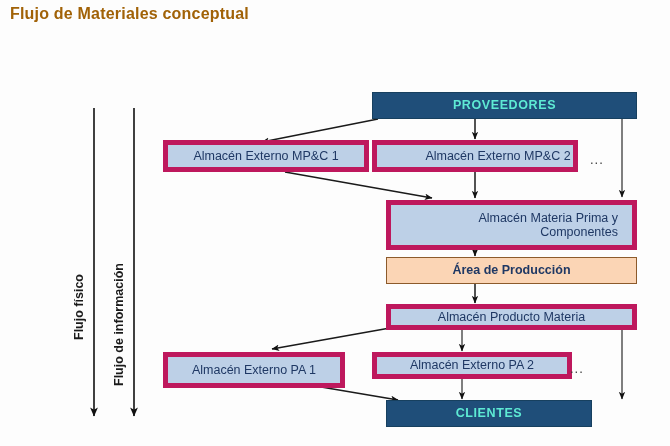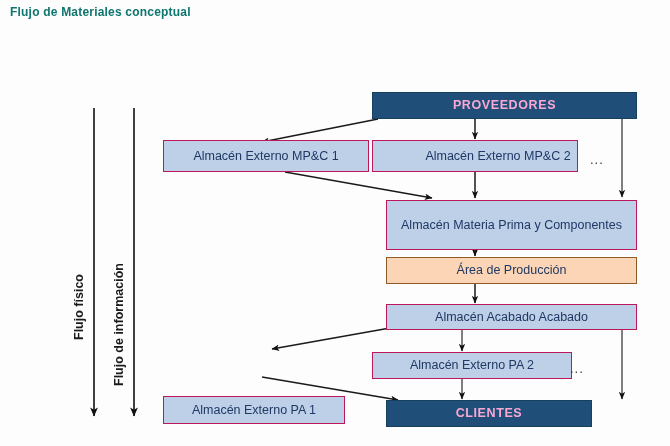--- a/index.html
+++ b/index.html
@@ -13,23 +13,23 @@
     position: relative;
     overflow: hidden;
     font-family: "Liberation Sans", sans-serif;
     background: #fdfdfd;
   }
 
   #page-title {
     position: absolute;
     left: 10px;
     top: 5px;
-    font-size: 12px;
+    font-size: 16px;
     font-weight: bold;
-    color: #0f766e;
+    color: #a16207;
     letter-spacing: 0.2px;
   }
 
   
   #connectors {
     position: absolute;
     left: 0;
     top: 0;
     width: 670px;
     height: 446px;
@@ -43,29 +43,29 @@
     display: flex;
     align-items: center;
     justify-content: center;
     text-align: center;
     line-height: 1.15;
   }
 
   .band {
     background: #1f4e79;
     border: 1px solid #17405f;
-    color: #f9a8d4;
+    color: #5eead4;
     font-weight: bold;
     font-size: 12.5px;
     letter-spacing: 0.6px;
   }
 
   .store {
     background: #bdd0e7;
-    border: 1px solid #be185d;
+    border: 5px solid #be185d;
     color: #1f3864;
     font-size: 12.5px;
   }
 
   .production {
     background: #fbd5b5;
     border: 1px solid #8c5a2b;
     color: #1f3864;
     font-size: 12.5px;
   }
@@ -165,25 +165,25 @@
 <div class="flow-label" style="left: 126px; top: 372px;">Flujo de información</div>
 
 <div class="node band" style="left: 372px; top: 92px; width: 265px; height: 27px;">PROVEEDORES</div>
 
 <div class="node store" style="left: 163px; top: 140px; width: 206px; height: 32px;">Almacén Externo  MP&amp;C 1</div>
 
 <div class="node store" style="left: 372px; top: 140px; width: 206px; height: 32px; padding-left: 46px;">Almacén Externo  MP&amp;C 2</div>
 
 <div class="ellipsis" style="left: 590px; top: 153px;">...</div>
 
-<div class="node store" style="left: 386px; top: 200px; width: 251px; height: 50px; padding: 0 14px;">Almacén Materia Prima y Componentes</div>
+<div class="node store" style="left: 386px; top: 200px; width: 251px; height: 50px; padding: 0 14px; text-align: right;">Almacén Materia Prima y Componentes</div>
 
-<div class="node production" style="left: 386px; top: 257px; width: 251px; height: 27px;">Área de Producción</div>
+<div class="node production" style="left: 386px; top: 257px; width: 251px; height: 27px; font-weight: bold;">Área de Producción</div>
 
-<div class="node store" style="left: 386px; top: 304px; width: 251px; height: 26px;">Almacén Acabado Acabado</div>
+<div class="node store" style="left: 386px; top: 304px; width: 251px; height: 26px;">Almacén Producto Materia</div>
 
-<div class="node store" style="left: 163px; top: 352px; width: 182px; height: 28px; margin-top: 44px;">Almacén Externo PA 1</div>
+<div class="node store" style="left: 163px; top: 352px; width: 182px; height: 36px;">Almacén Externo PA 1</div>
 
 <div class="node store" style="left: 372px; top: 352px; width: 200px; height: 27px;">Almacén Externo PA 2</div>
 
 <div class="ellipsis" style="left: 570px; top: 362px;">...</div>
 
 <div class="node band" style="left: 386px; top: 400px; width: 206px; height: 27px;">CLIENTES</div>
 
 </body></html>

